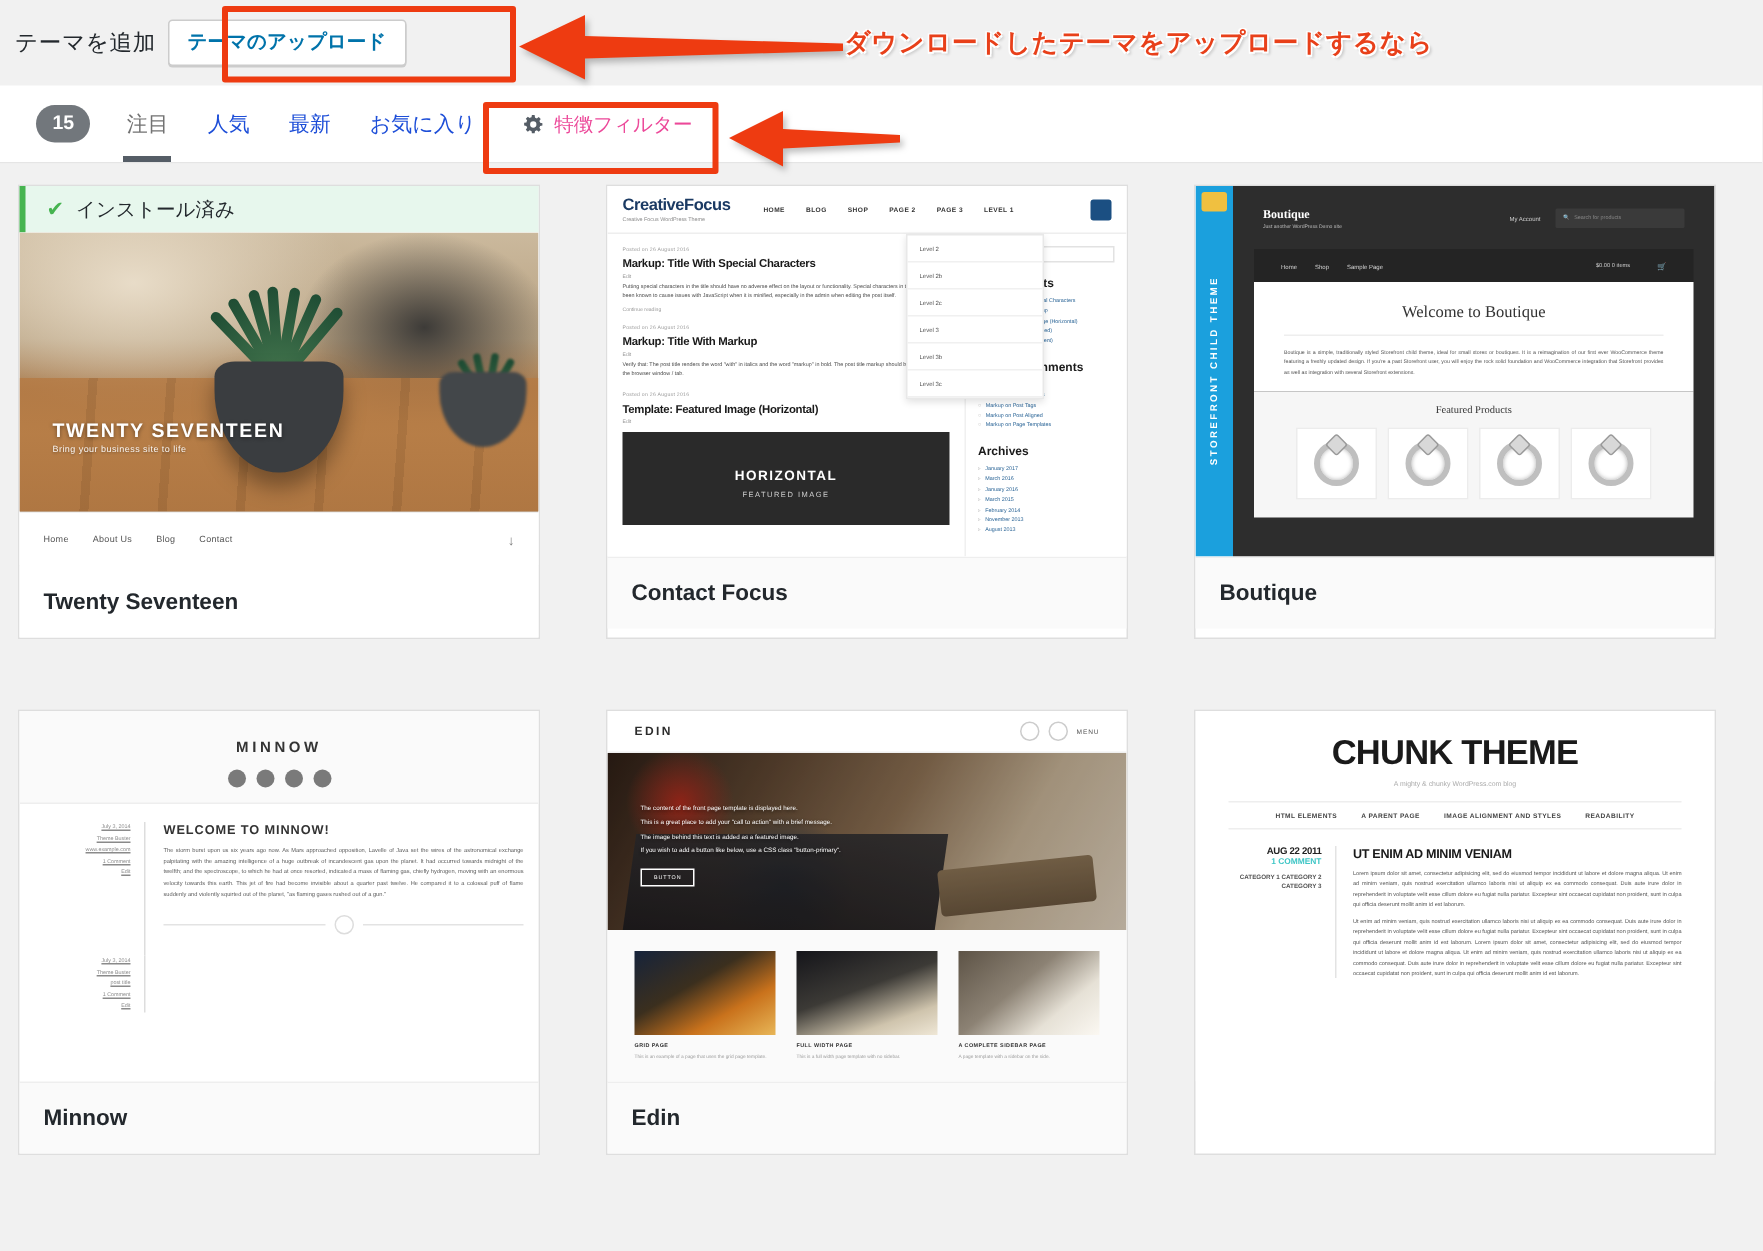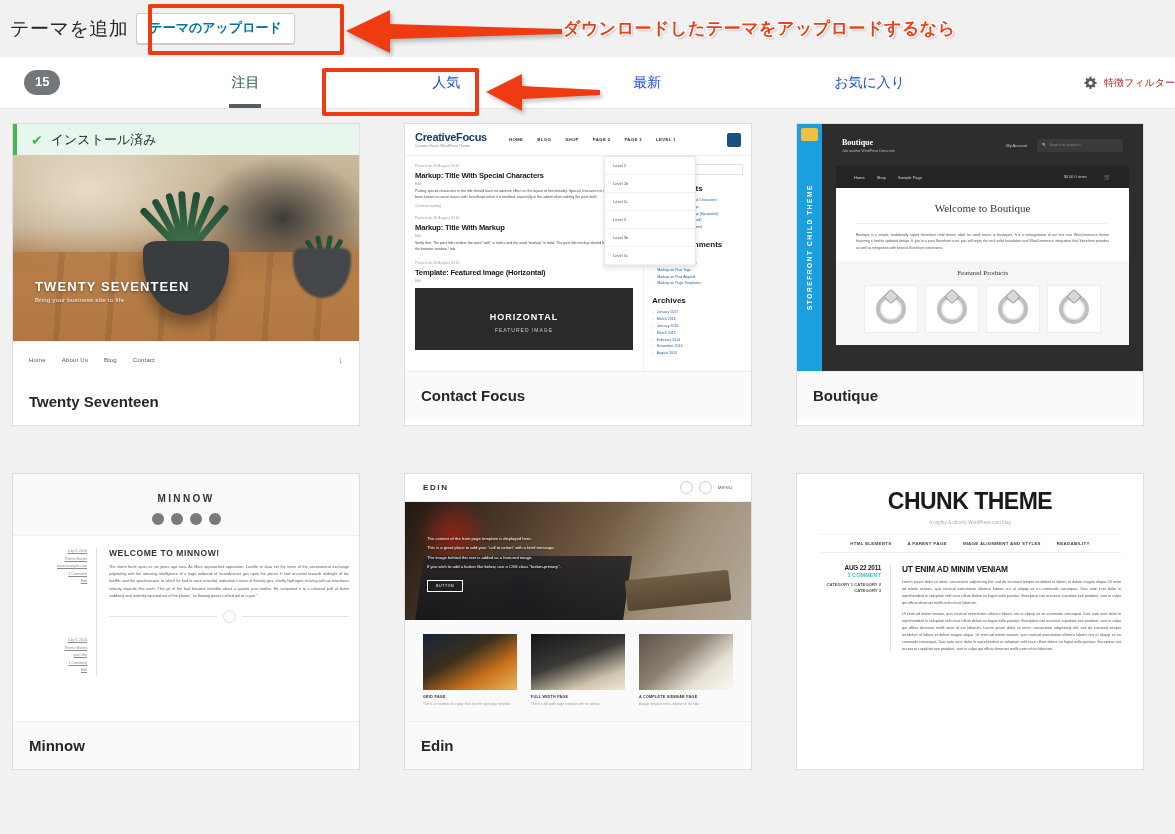--- a/index.html
+++ b/index.html
@@ -16,21 +16,21 @@
 
   
   .page-head {
     height: 57px;
     display: flex;
     align-items: center;
     padding-left: 10px;
     position: relative;
   }
   .page-title {
-    font-size: 19px;
+    font-size: 15px;
     font-weight: 400;
     line-height: 29px;
     color: #23282d;
     letter-spacing: .5px;
     white-space: nowrap;
   }
   .upload-btn {
     margin-left: 8px;
     background: #fff;
     border: 1px solid #ccc;
@@ -47,21 +47,20 @@
 
   
   .tab-bar {
     background: #fff;
     border-bottom: 1px solid #e5e5e5;
     height: 52px;
     display: flex;
     align-items: center;
     padding-left: 24px;
     position: relative;
-    justify-content: space-between;
   }
   .count-badge {
     background: #72777c;
     color: #fff;
     border-radius: 14px;
     font-size: 13px;
     font-weight: 600;
     padding: 4px 11px;
     margin-right: 22px;
     line-height: 1.3;
@@ -69,29 +68,29 @@
   .tab {
     font-size: 14px;
     color: #1d4ed8;
     text-decoration: none;
     margin-right: 22px;
     padding: 16px 2px;
     position: relative;
     white-space: nowrap;
     cursor: pointer;
   }
-  .tab.active { color: #14532d; font-weight: 400; }
+  .tab.active { color: #737373; font-weight: 400; }
   .tab.active::after {
     content: "";
     position: absolute;
     left: 0; right: 0; bottom: 0;
     height: 4px; background: #555d66;
   }
   .filter-tab {
-    font-size: 10px; color: #b91c1c;
+    font-size: 13px; color: #ec4899;
     display: flex; align-items: center; gap: 6px;
     margin-left: 8px; cursor: pointer; white-space: nowrap;
   }
   .gear {
     width: 14px; height: 14px; display: inline-block;
     position: relative; color: #555d66;
   }
   .gear svg { display:block; }
 
   

